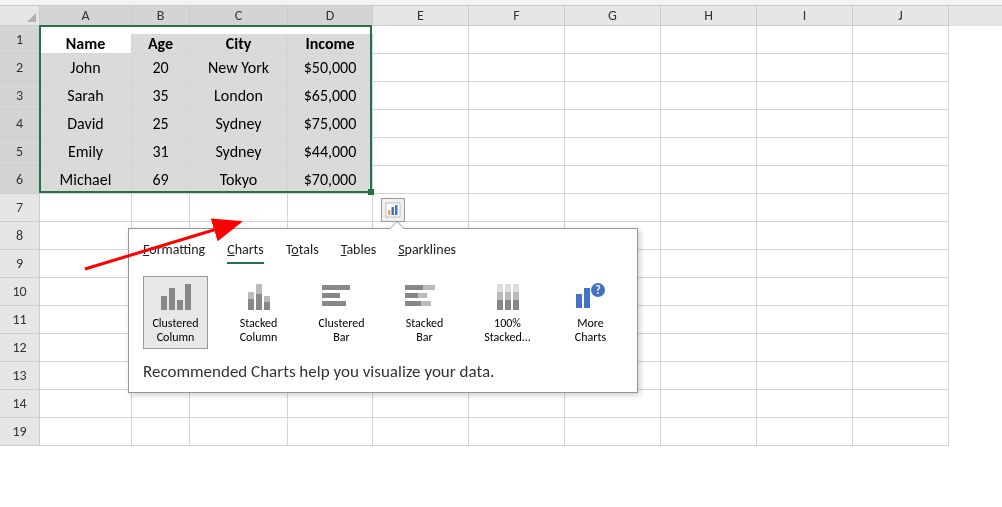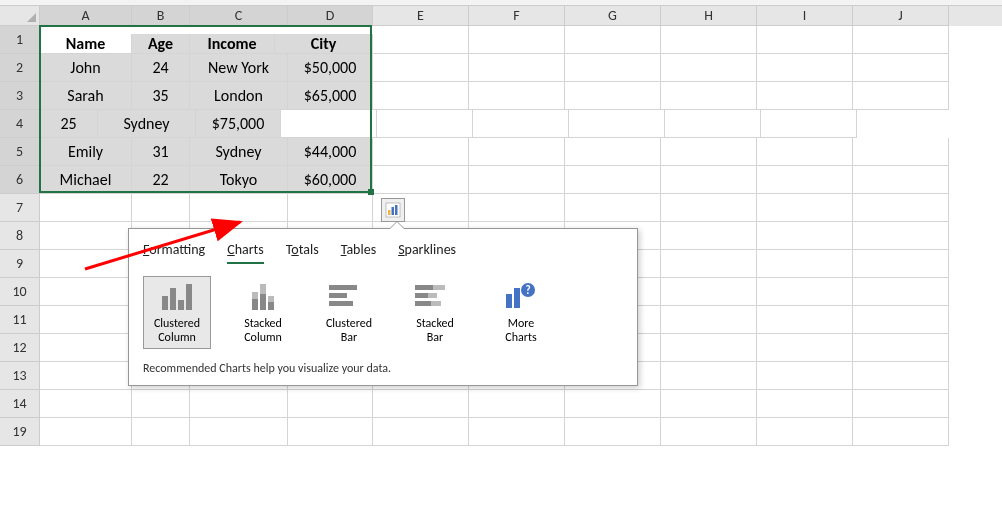--- a/index.html
+++ b/index.html
@@ -171,21 +171,21 @@
     display: flex;
     align-items: flex-end;
     justify-content: center;
     gap: 2px;
   }
   .chart-opt .ico .bar {
     width: 6px;
     background: #888;
   }
   .popout-footer {
-    font-size: 12px;
+    font-size: 17px;
     color: #333;
   }
   .popout-caret {
     position: absolute;
     top: -8px;
     left: 260px;
     width: 0; height: 0;
     border-style: solid;
     border-width: 0 8px 8px 8px;
     border-color: transparent transparent #969696 transparent;
@@ -223,33 +223,33 @@
       <div class="colhdr cG" style="width: 96px;">G</div>
       <div class="colhdr cH" style="width: 96px;">H</div>
       <div class="colhdr cI" style="width: 96px;">I</div>
       <div class="colhdr cJ" style="width: 96px;">J</div>
     </div>
   <div id="rows">
       <div class="row">
         <div class="rowhdr sel">1</div>
         <div class="cell cA sel active header">Name</div>
         <div class="cell cB sel header">Age</div>
+        <div class="cell cC sel header">City</div>
         <div class="cell cD sel header">Income</div>
-        <div class="cell cC sel header">City</div>
         <div class="cell cE"></div>
         <div class="cell cF"></div>
         <div class="cell cG"></div>
         <div class="cell cH"></div>
         <div class="cell cI"></div>
         <div class="cell cJ"></div>
       </div>
       <div class="row">
         <div class="rowhdr sel">2</div>
         <div class="cell cA sel">John</div>
-        <div class="cell cB sel">24</div>
+        <div class="cell cB sel">20</div>
         <div class="cell cC sel">New York</div>
         <div class="cell cD sel">$50,000</div>
         <div class="cell cE"></div>
         <div class="cell cF"></div>
         <div class="cell cG"></div>
         <div class="cell cH"></div>
         <div class="cell cI"></div>
         <div class="cell cJ"></div>
       </div>
       <div class="row">
@@ -260,20 +260,21 @@
         <div class="cell cD sel">$65,000</div>
         <div class="cell cE"></div>
         <div class="cell cF"></div>
         <div class="cell cG"></div>
         <div class="cell cH"></div>
         <div class="cell cI"></div>
         <div class="cell cJ"></div>
       </div>
       <div class="row">
         <div class="rowhdr sel">4</div>
+        <div class="cell cA sel">David</div>
         <div class="cell cB sel">25</div>
         <div class="cell cC sel">Sydney</div>
         <div class="cell cD sel">$75,000</div>
         <div class="cell cE"></div>
         <div class="cell cF"></div>
         <div class="cell cG"></div>
         <div class="cell cH"></div>
         <div class="cell cI"></div>
         <div class="cell cJ"></div>
       </div>
@@ -286,23 +287,23 @@
         <div class="cell cE"></div>
         <div class="cell cF"></div>
         <div class="cell cG"></div>
         <div class="cell cH"></div>
         <div class="cell cI"></div>
         <div class="cell cJ"></div>
       </div>
       <div class="row">
         <div class="rowhdr sel">6</div>
         <div class="cell cA sel">Michael</div>
-        <div class="cell cB sel">22</div>
+        <div class="cell cB sel">69</div>
         <div class="cell cC sel">Tokyo</div>
-        <div class="cell cD sel">$60,000</div>
+        <div class="cell cD sel">$70,000</div>
         <div class="cell cE"></div>
         <div class="cell cF"></div>
         <div class="cell cG"></div>
         <div class="cell cH"></div>
         <div class="cell cI"></div>
         <div class="cell cJ"></div>
       </div>
       <div class="row">
         <div class="rowhdr">7</div>
         <div class="cell cA"></div>
@@ -478,20 +479,29 @@
         <div class="ico" style="flex-direction: column; align-items: flex-start; justify-content: center; gap: 3px;">
           <div style="height: 5px; width: 30px; background: linear-gradient(to right, rgb(136, 136, 136) 60%, rgb(187, 187, 187) 60%);"></div>
           <div style="height: 5px; width: 22px; background: linear-gradient(to right, rgb(136, 136, 136) 60%, rgb(187, 187, 187) 60%);"></div>
           <div style="height: 5px; width: 26px; background: linear-gradient(to right, rgb(136, 136, 136) 60%, rgb(187, 187, 187) 60%);"></div>
         </div>
         <div>Stacked</div>
         <div>Bar</div>
       </div>
       <div class="chart-opt">
         <div class="ico">
+          <div class="bar" style="height: 26px; background: linear-gradient(to top, rgb(136, 136, 136) 40%, rgb(187, 187, 187) 40%, rgb(187, 187, 187) 70%, rgb(221, 221, 221) 70%);"></div>
+          <div class="bar" style="height: 26px; background: linear-gradient(to top, rgb(136, 136, 136) 40%, rgb(187, 187, 187) 40%, rgb(187, 187, 187) 70%, rgb(221, 221, 221) 70%);"></div>
+          <div class="bar" style="height: 26px; background: linear-gradient(to top, rgb(136, 136, 136) 40%, rgb(187, 187, 187) 40%, rgb(187, 187, 187) 70%, rgb(221, 221, 221) 70%);"></div>
+        </div>
+        <div>100%</div>
+        <div>Stacked...</div>
+      </div>
+      <div class="chart-opt">
+        <div class="ico">
           <svg width="34" height="30" viewBox="0 0 34 30">
             <rect x="2" y="14" width="6" height="14" fill="#4472c4"></rect>
             <rect x="10" y="8" width="6" height="20" fill="#4472c4"></rect>
             <circle cx="24" cy="10" r="7" fill="#4472c4"></circle>
             <text x="24" y="14" text-anchor="middle" font-size="11" font-weight="bold" fill="#fff">?</text>
           </svg>
         </div>
         <div>More</div>
         <div>Charts</div>
       </div>

